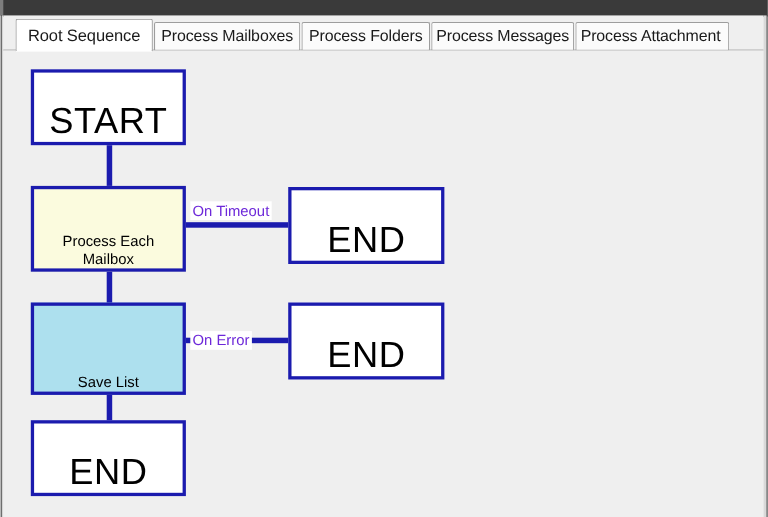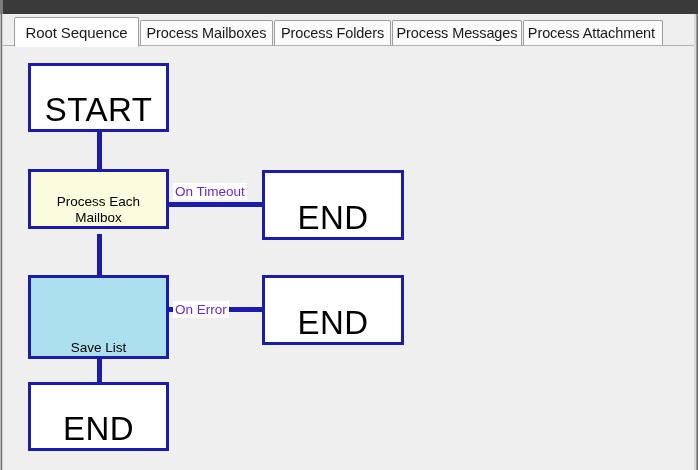--- a/index.html
+++ b/index.html
@@ -204,21 +204,21 @@
     <div class="conn-v" style="left:94px; top:294px; height:44px;"></div>
 
     <div class="conn-h" style="left:163px; top:156px; width:100px;"></div>
 
     <div class="conn-h" style="left:163px; top:261px; width:100px;"></div>
 
     <div class="node big fill-white" style="left:25px; top:17px; width:141px; height:69px;">
       <span>START</span>
     </div>
 
-    <div class="node small fill-cream" style="left:25px; top:123px; width:141px; height:60px;">
+    <div class="node small fill-cream" style="left:25px; top:123px; width:141px; height:78px;">
       <div>
         <div>Process Each</div>
         <div>Mailbox</div>
       </div>
     </div>
 
     <div class="edge-label" style="left:170px; top:137px;">On Timeout</div>
 
     <div class="node big fill-white" style="left:259px; top:124px; width:142px; height:70px;">
       <span>END</span>

